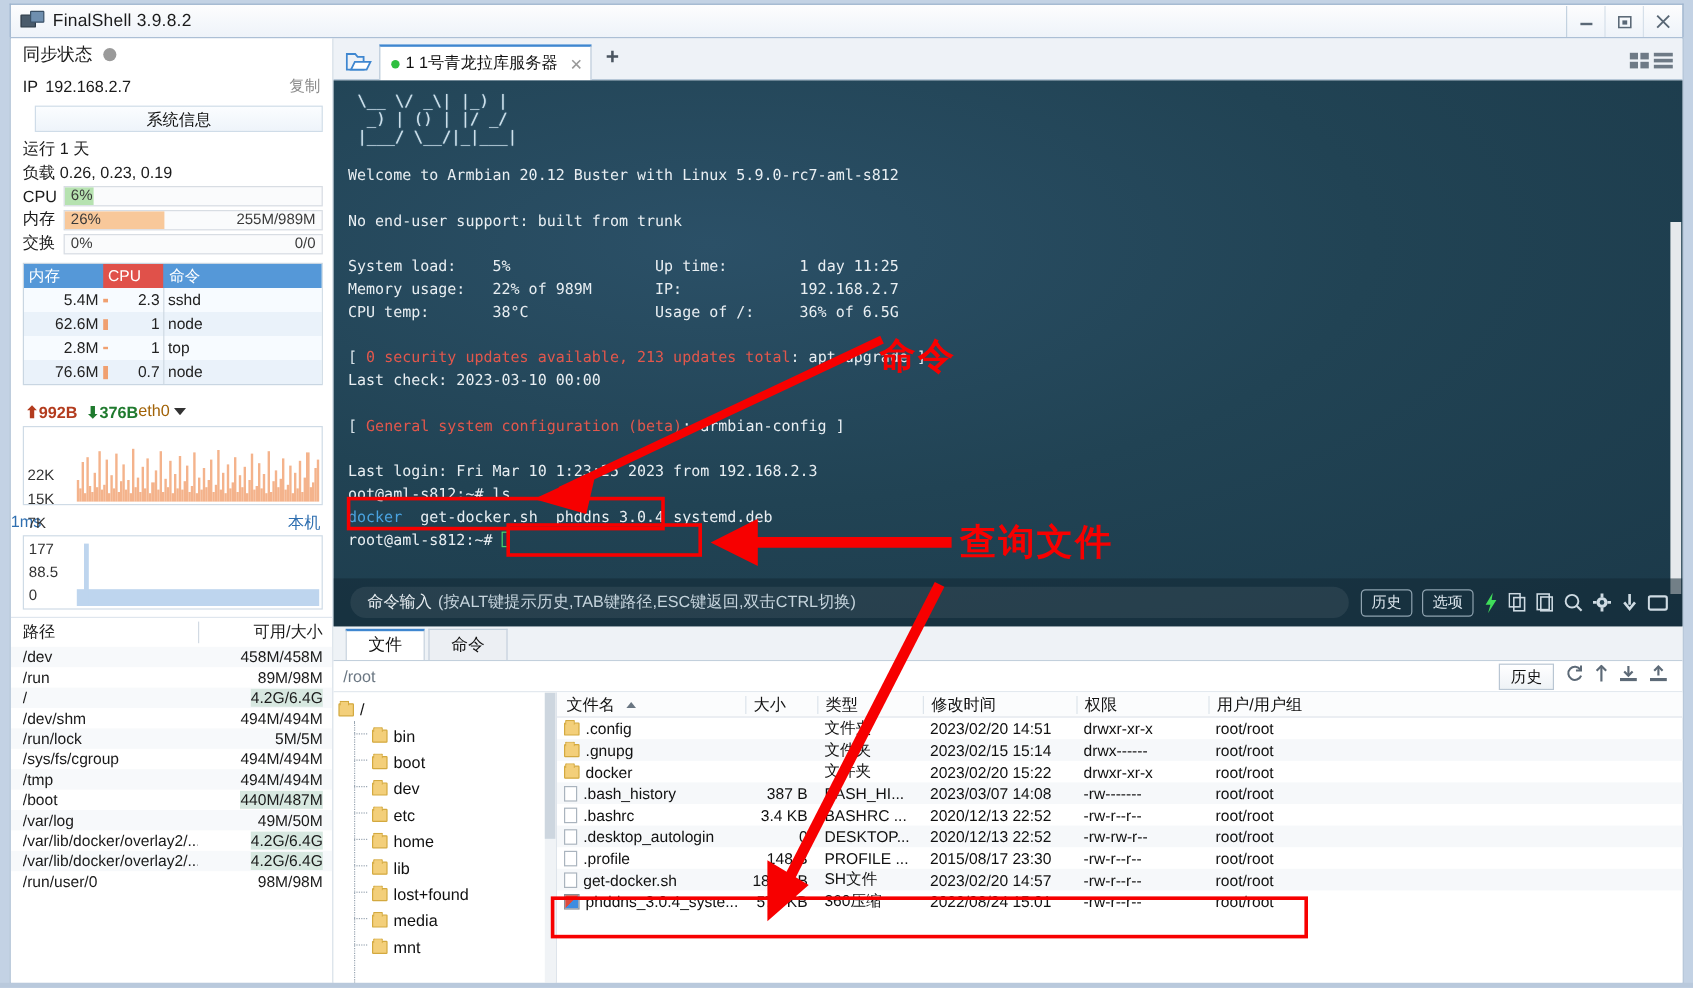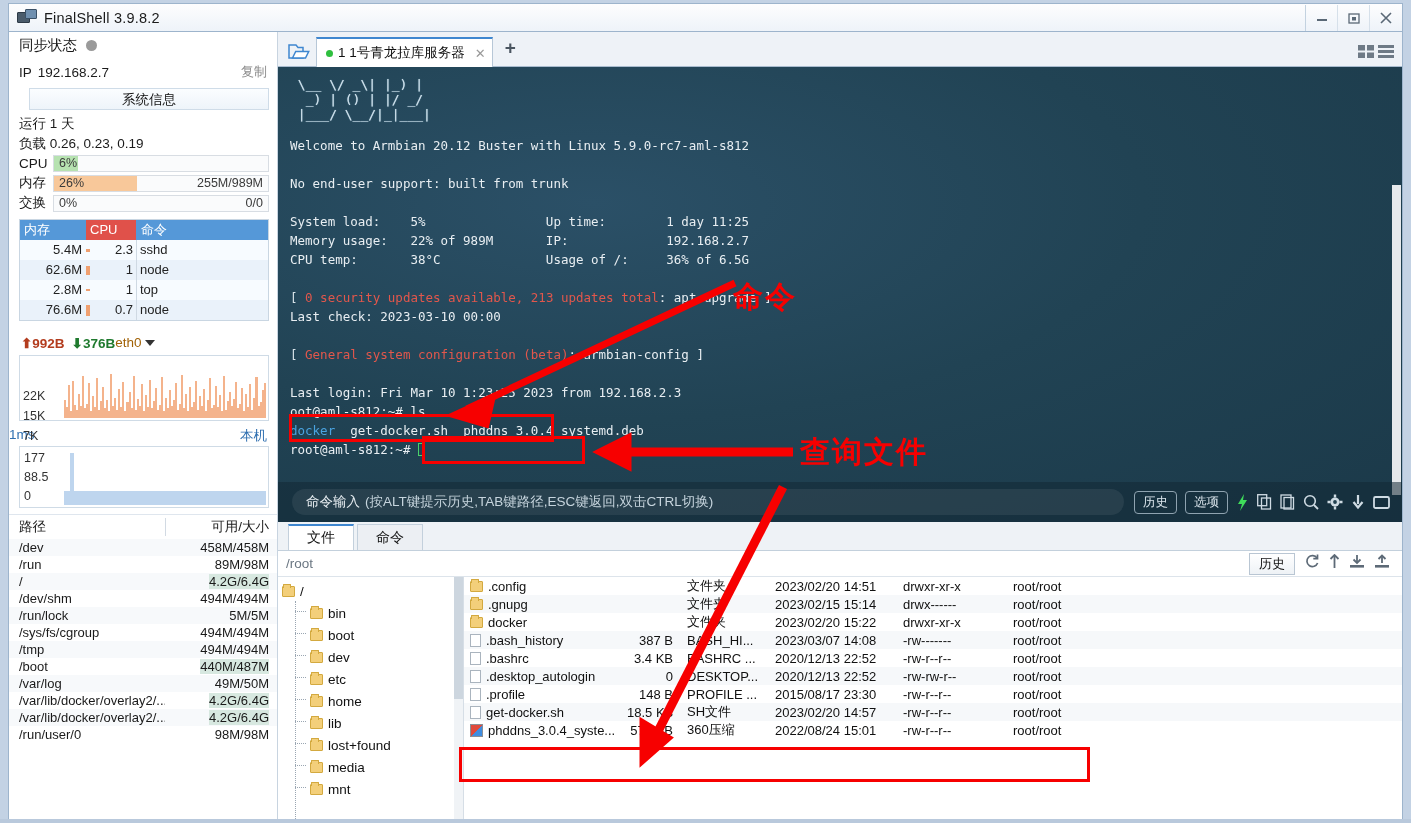--- a/index.html
+++ b/index.html
@@ -748,20 +748,31 @@
                   <span class="ico-folder"></span>
                   <span style="margin-left:5px">mnt</span>
                 </div>
               </div>
             <div class="tree-scroll">
                 <div class="tree-thumb"></div>
               </div>
           </div>
 
           <div class="flist">
+            <div class="fl-head">
+              <div class="col-name">
+                  <span>文件名</span>
+                  <span class="sort-caret"></span>
+                </div>
+              <div class="col-size" style="text-align:left !important;padding-right:0 !important">大小</div>
+              <div class="col-type">类型</div>
+              <div class="col-time">修改时间</div>
+              <div class="col-perm">权限</div>
+              <div class="col-own">用户/用户组</div>
+            </div>
             <div id="file-rows">
                 <div class="fl-row">
                   <div class="col-name">
                     <span class="ico-folder"></span>
                     <span>.config</span>
                   </div>
                   <div class="col-size"></div>
                   <div class="col-type">文件夹</div>
                   <div class="col-time">2023/02/20 14:51</div>
                   <div class="col-perm">drwxr-xr-x</div>

